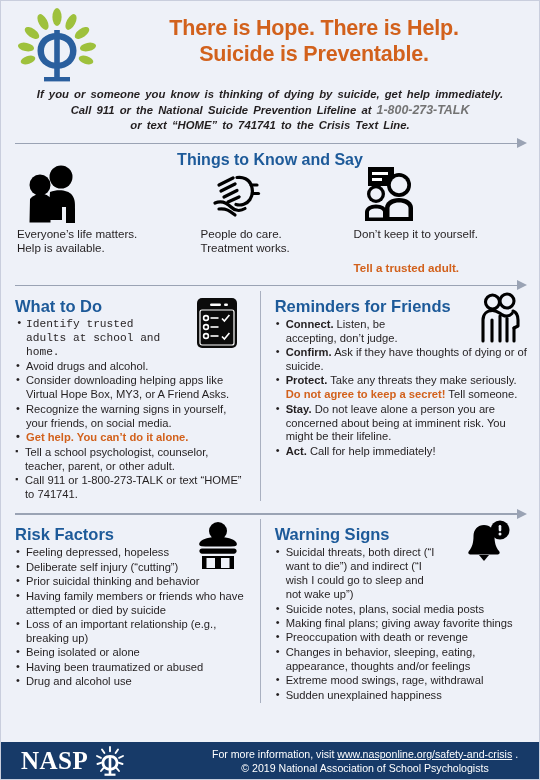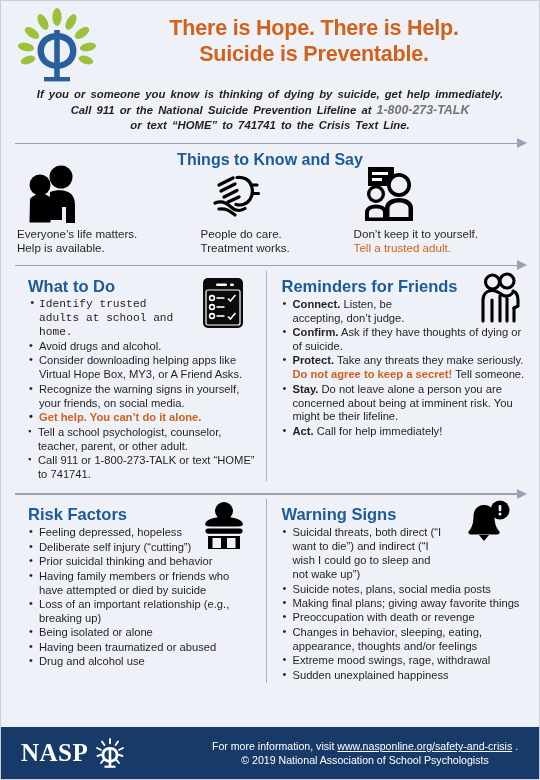--- a/index.html
+++ b/index.html
@@ -30,41 +30,41 @@
 
   
   .know-title{text-align:center;color:#1d5a99;font-weight:bold;font-size:16px;margin:2px 0 0 0;}
   .know-row{display:flex;padding:0 12px 0 16px;margin-top:-4px;}
   .know-cell{flex:1;position:relative;}
   .know-cell.c1{flex:0 0 36%;}
   .know-cell.c2{flex:0 0 30%;}
   .know-cell.c3{flex:1;}
   .know-icon{height:58px;display:flex;align-items:flex-end;}
   .know-txt{font-size:11.6px;line-height:14.6px;margin-top:4px;}
-  .know-txt .accent{color:#d2611c;font-weight:normal;}
-
-  
-  .panels{display:flex;padding:0 10px 0 27px;position:relative;}
+  .know-txt .accent{color:#d2611c;font-weight:bold;margin-top:20px;}
+
+  
+  .panels{display:flex;padding:0 10px 0 14px;position:relative;}
   .panel{position:relative;box-sizing:border-box;}
   .panel.left{flex:0 0 47.6%;padding-right:10px;}
   .panel.right{flex:1;padding-left:14px;border-left:1.6px solid #a9b0c0;}
   .sect-head{color:#1d5a99;font-weight:bold;font-size:16.5px;margin:6px 0 2px 0;}
   ul.bl{list-style:none;margin:0;padding:0;}
   ul.bl > li{position:relative;padding-left:11px;font-size:11.2px;line-height:13.9px;margin-bottom:.5px;}
   ul.bl > li:before{content:"\2022";position:absolute;left:1px;top:-1px;font-size:11px;color:#231f20;}
   ul.bl li.accent{color:#d2611c;font-weight:bold;}
   ul.sub{list-style:none;margin:1px 0 0 0;padding:0;}
   ul.sub > li{position:relative;padding-left:10px;font-size:11.2px;line-height:13.9px;}
   ul.sub > li:before{content:"\25AA";position:absolute;left:0;top:-1px;font-size:9px;}
   b.lead-w{font-weight:bold;}
   span.or{color:#d2611c;font-weight:bold;}
   .icon-float{position:absolute;}
 
   
-  .footer{position:absolute;left:0;right:0;bottom:0;height:52px;background:#173a68;color:#fff;display:flex;align-items:center;}
+  .footer{position:absolute;left:0;right:0;bottom:0;height:37px;background:#173a68;color:#fff;display:flex;align-items:center;}
   .nasp{flex:0 0 180px;display:flex;align-items:center;padding-left:20px;}
   .nasp-word{font-family:"Liberation Serif", serif;font-weight:bold;font-size:25px;letter-spacing:.5px;}
   .foot-txt{flex:1;text-align:center;font-size:10.6px;line-height:14px;padding-right:10px;}
   .foot-txt a{color:#fff;text-decoration:underline;}
   svg{display:block;overflow:visible;}
 </style>
 </head>
 <body>
 
 <div id="page">

